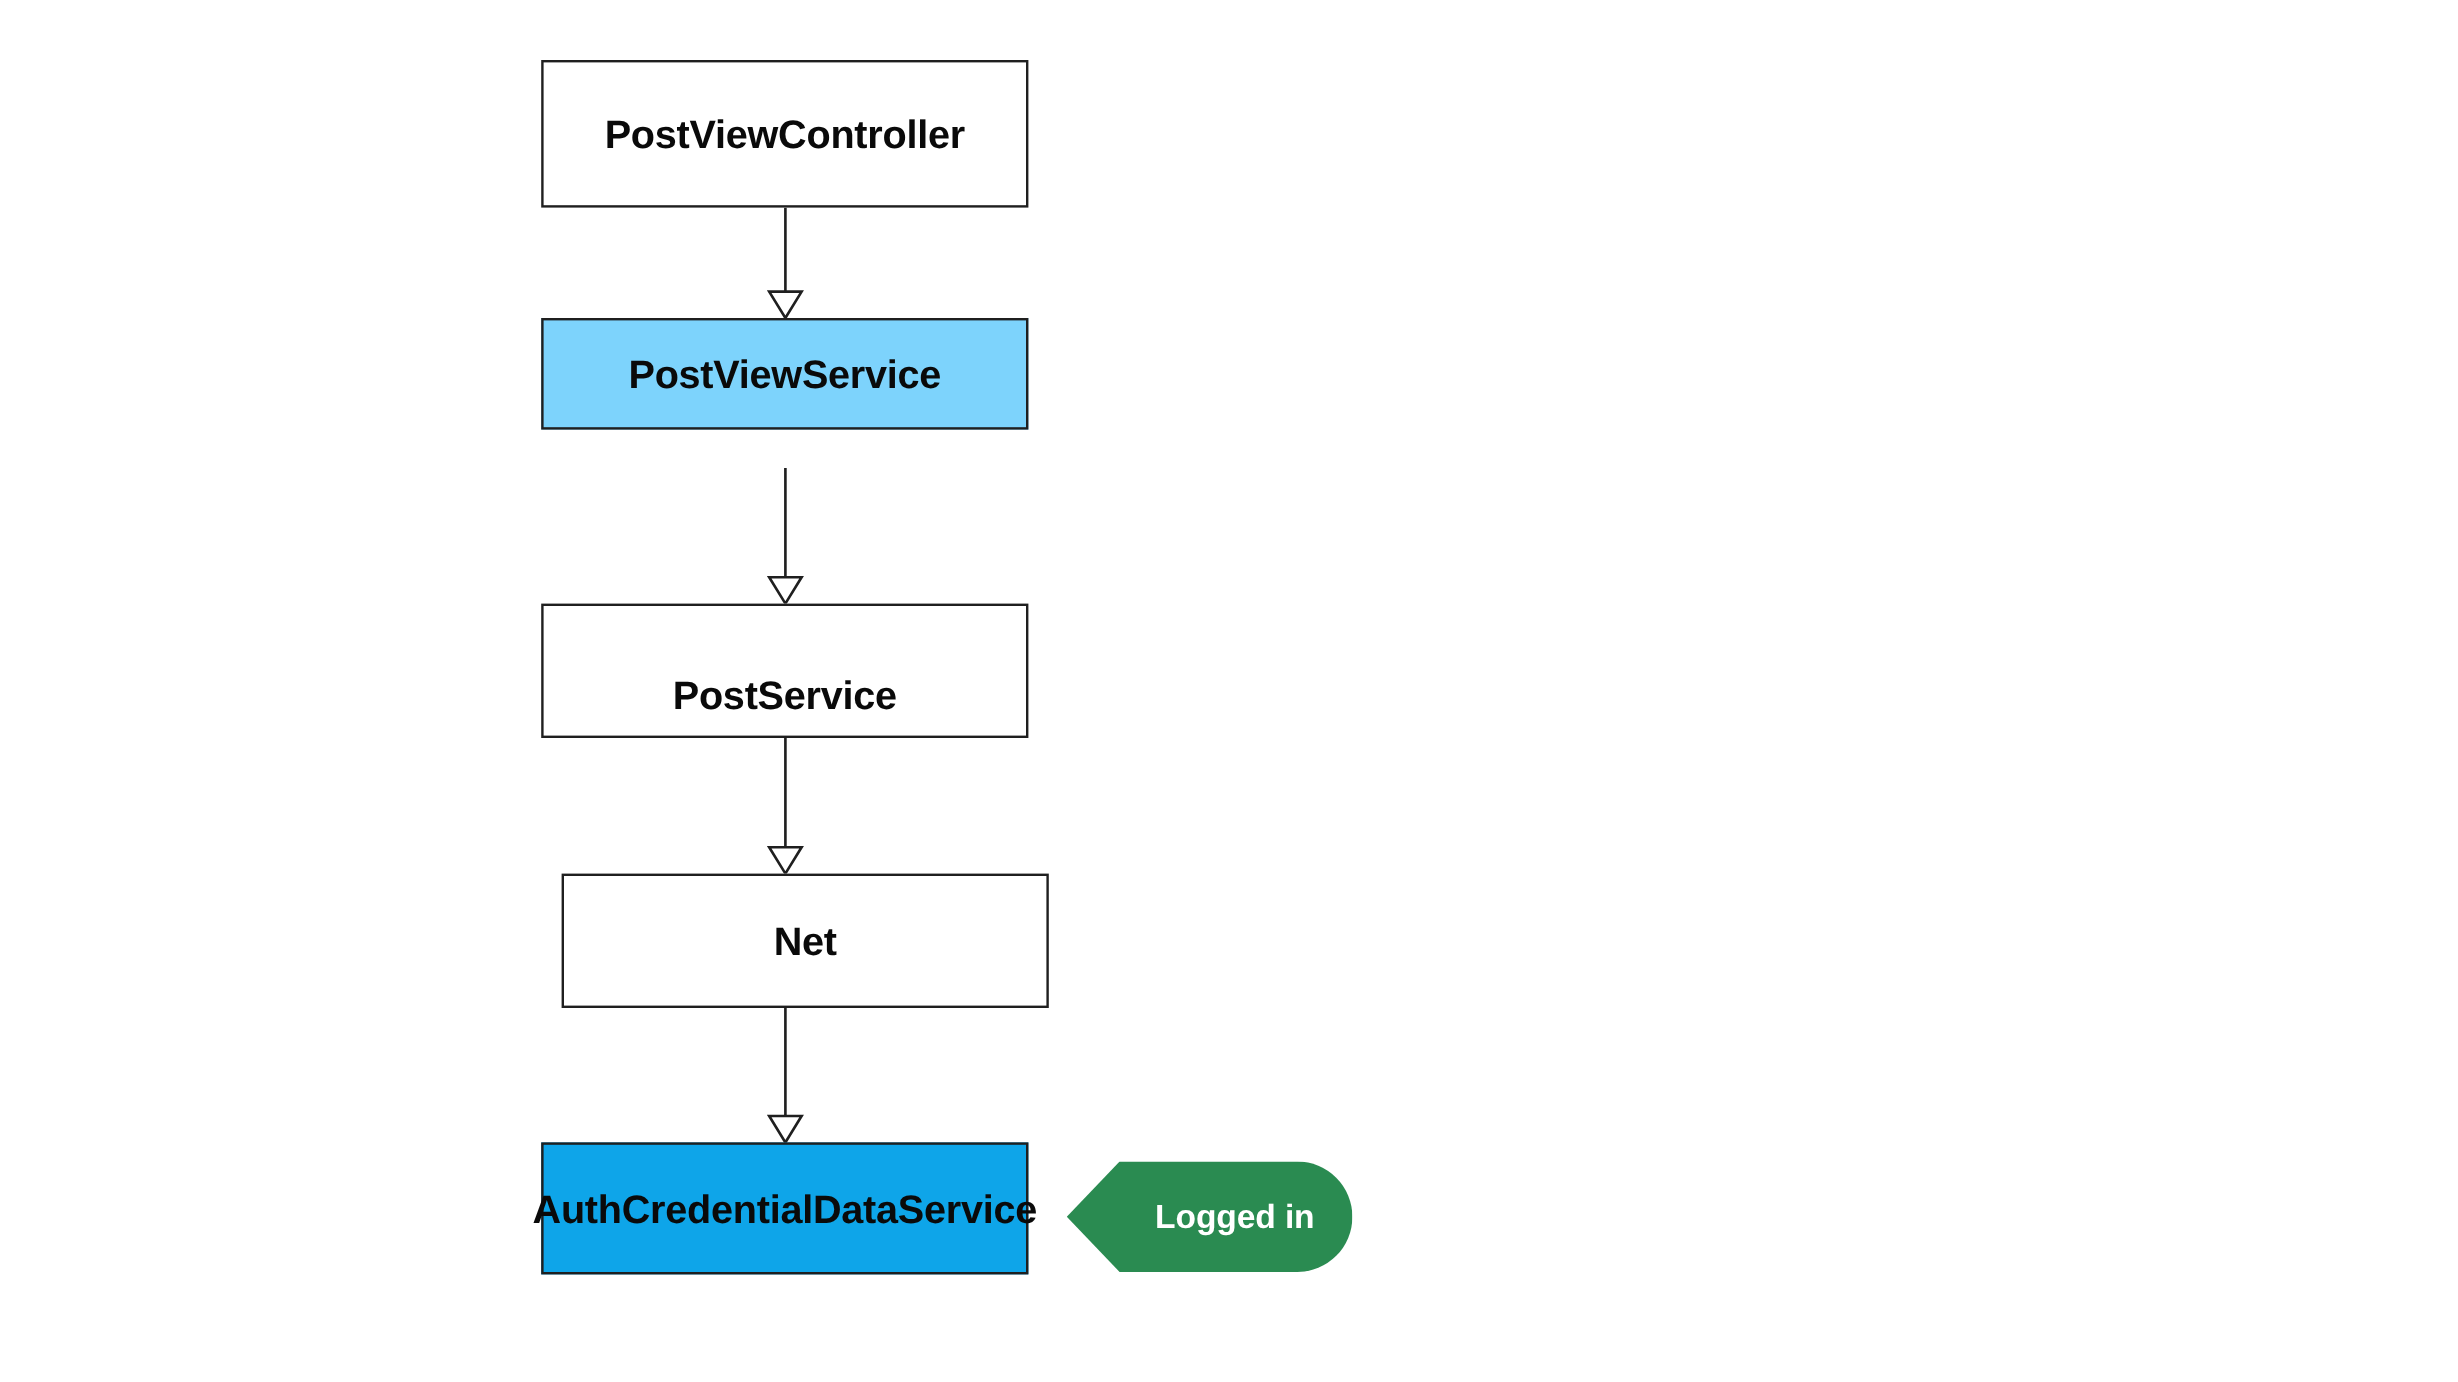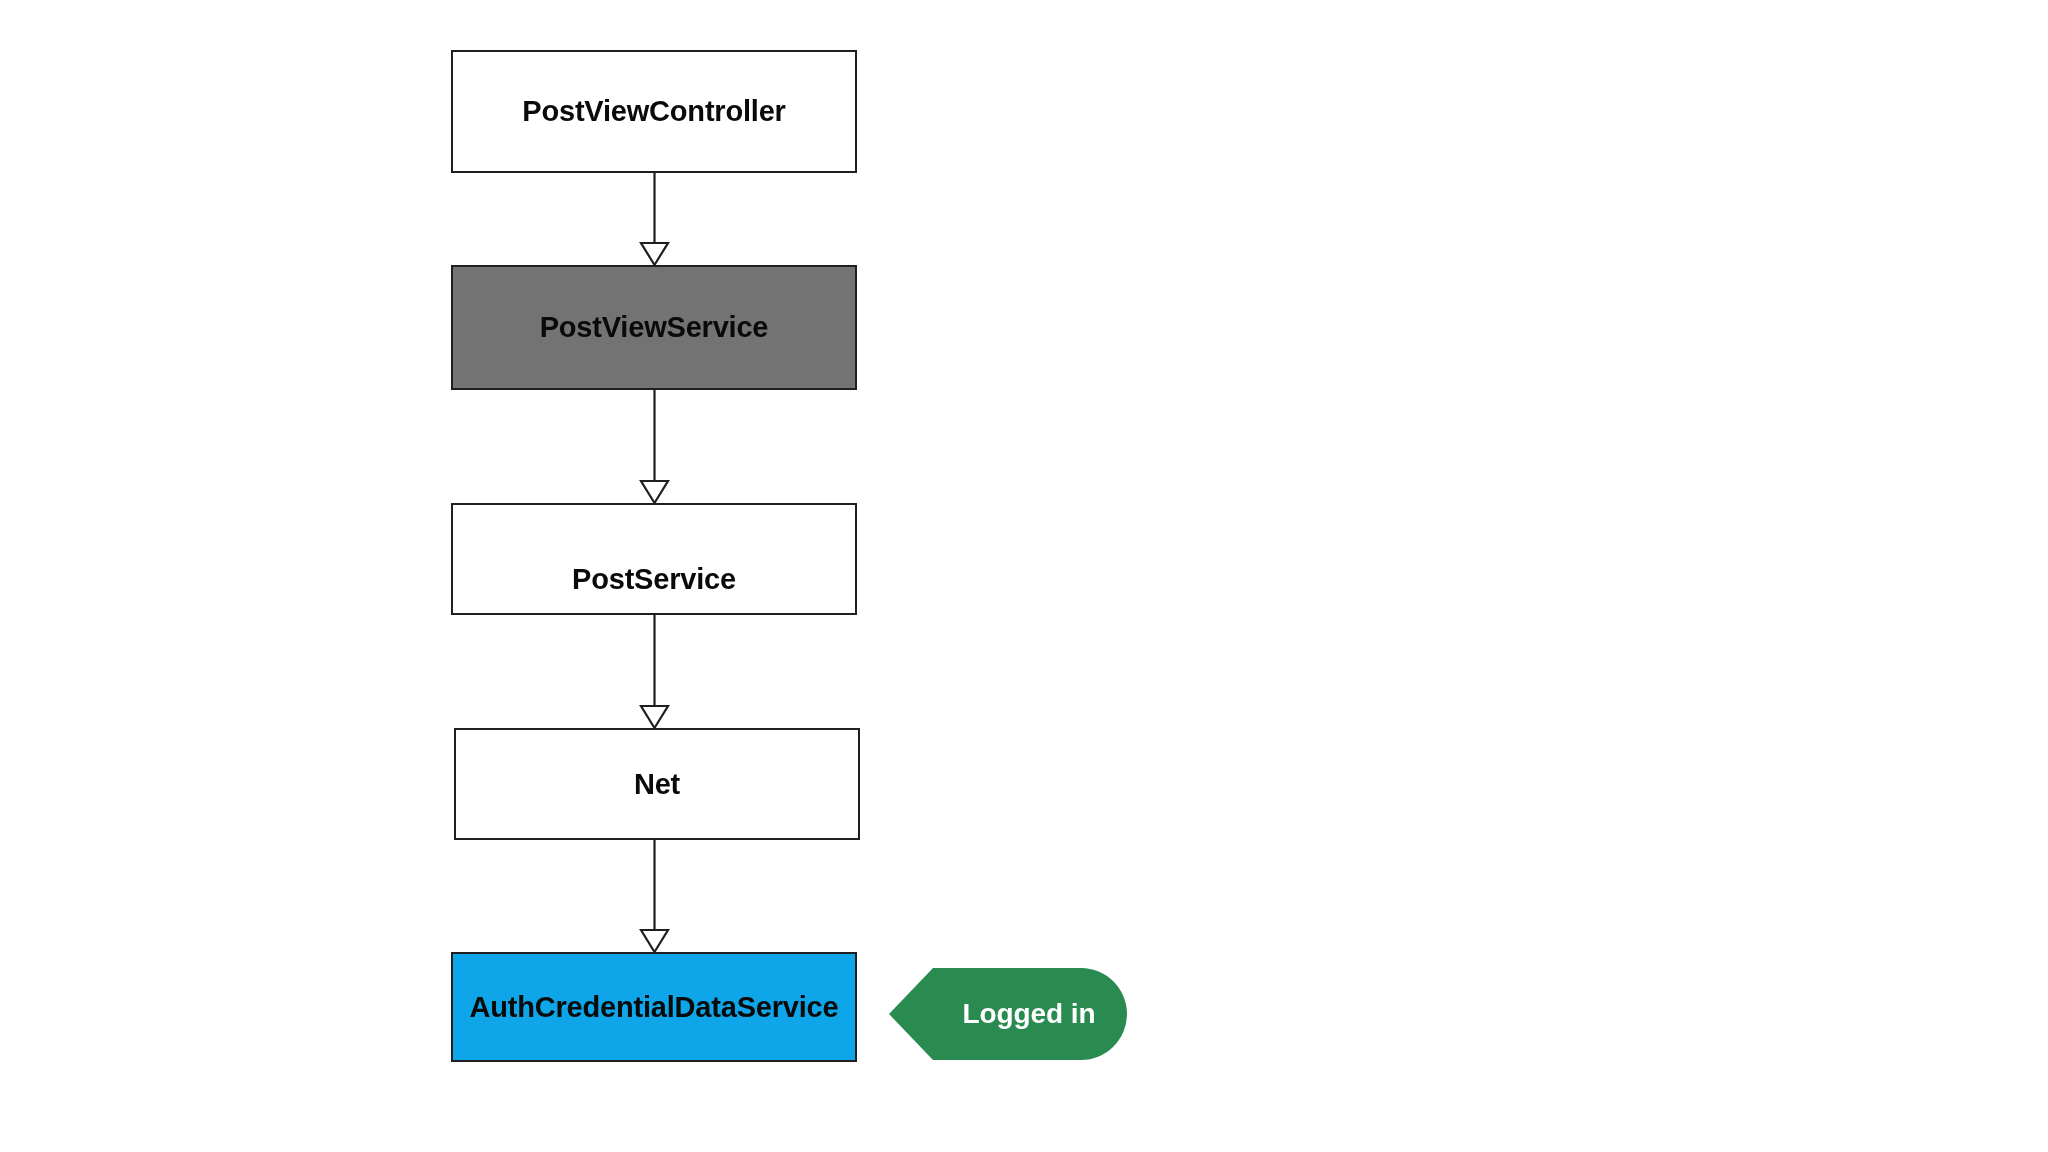--- a/index.html
+++ b/index.html
@@ -22,21 +22,21 @@
   .node {
     position: absolute;
     box-sizing: border-box;
     background: #ffffff;
     border: 2px solid #1f1f1f;
     display: flex;
     align-items: center;
     justify-content: center;
   }
   .node-label {
-    font-size: 29px;
+    font-size: 33px;
     font-weight: bold;
     color: #0a0a0a;
     letter-spacing: -0.2px;
     white-space: nowrap;
     line-height: 1;
   }
   .edge {
     position: absolute;
     overflow: visible;
   }
@@ -102,25 +102,25 @@
     </div>
     <div class="badge" style="left: 857px; top: 968px; width: 238px; height: 92px; margin-left: 32px;">
       <svg width="238" height="92" viewBox="0 0 238 92">
         <path d="M 0 46 L 44 0 L 192 0 A 46 46 0 0 1 192 92 L 44 92 Z" fill="#2a8b51"></path>
       </svg>
       <div class="badge-label" style="color: rgb(255, 255, 255); left: 52px; top: 0px; width: 176px; height: 92px; display: flex; align-items: center; justify-content: center;">Logged in</div>
     </div>
     <div class="node" style="left: 451px; top: 50px; width: 406px; height: 123px; border-color: rgb(31, 31, 31); background: rgb(255, 255, 255);">
       <div class="node-label" style="color: rgb(10, 10, 10);">PostViewController</div>
     </div>
-    <div class="node" style="left: 451px; top: 265px; width: 406px; height: 125px; border-color: rgb(31, 31, 31); background: #737373;">
+    <div class="node" style="left: 451px; top: 265px; width: 406px; height: 93px; border-color: rgb(31, 31, 31); background: #7dd3fc;">
       <div class="node-label" style="color: rgb(10, 10, 10);">PostViewService</div>
     </div>
     <div class="node" style="left: 451px; top: 503px; width: 406px; height: 112px; border-color: rgb(31, 31, 31); background: rgb(255, 255, 255);">
       <div class="node-label" style="color: rgb(10, 10, 10); margin-top: 40px;">PostService</div>
     </div>
-    <div class="node" style="left: 454px; top: 728px; width: 406px; height: 112px; border-color: rgb(31, 31, 31); background: rgb(255, 255, 255);">
+    <div class="node" style="left: 468px; top: 728px; width: 406px; height: 112px; border-color: rgb(31, 31, 31); background: rgb(255, 255, 255);">
       <div class="node-label" style="color: rgb(10, 10, 10);">Net</div>
     </div>
     <div class="node" style="left: 451px; top: 952px; width: 406px; height: 110px; border-color: rgb(31, 31, 31); background: #0ea5e9;">
       <div class="node-label" style="color: rgb(10, 10, 10);">AuthCredentialDataService</div>
     </div>
   </div>
 
 </body></html>

